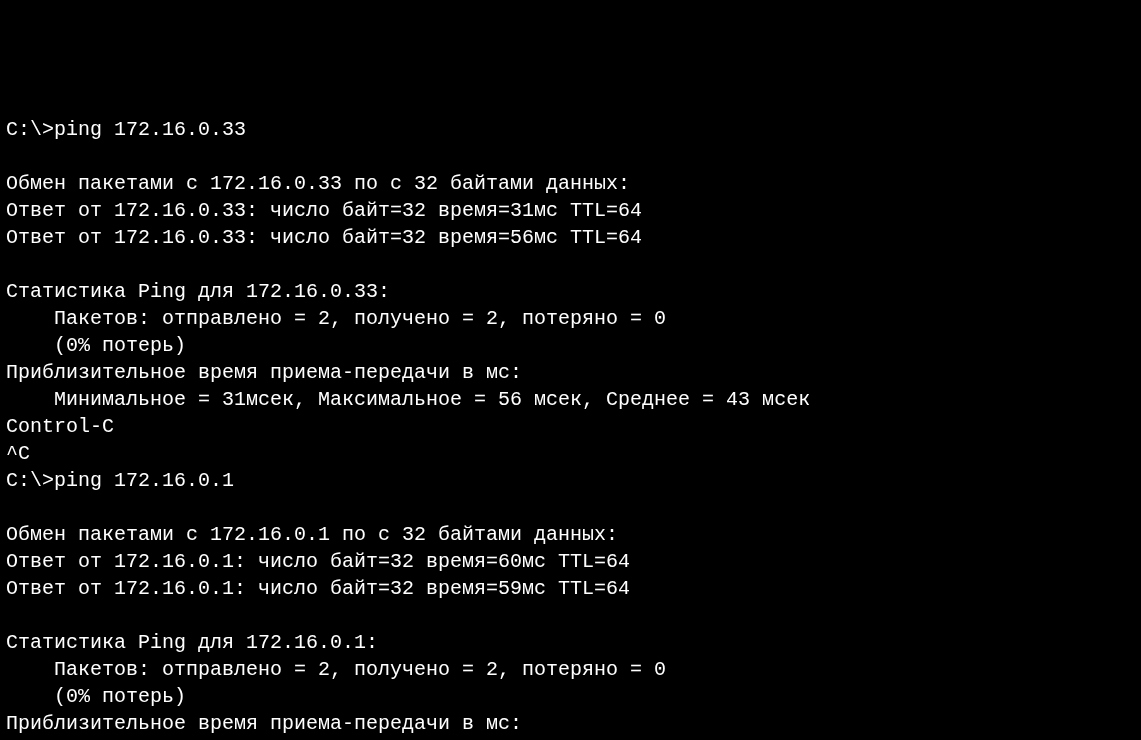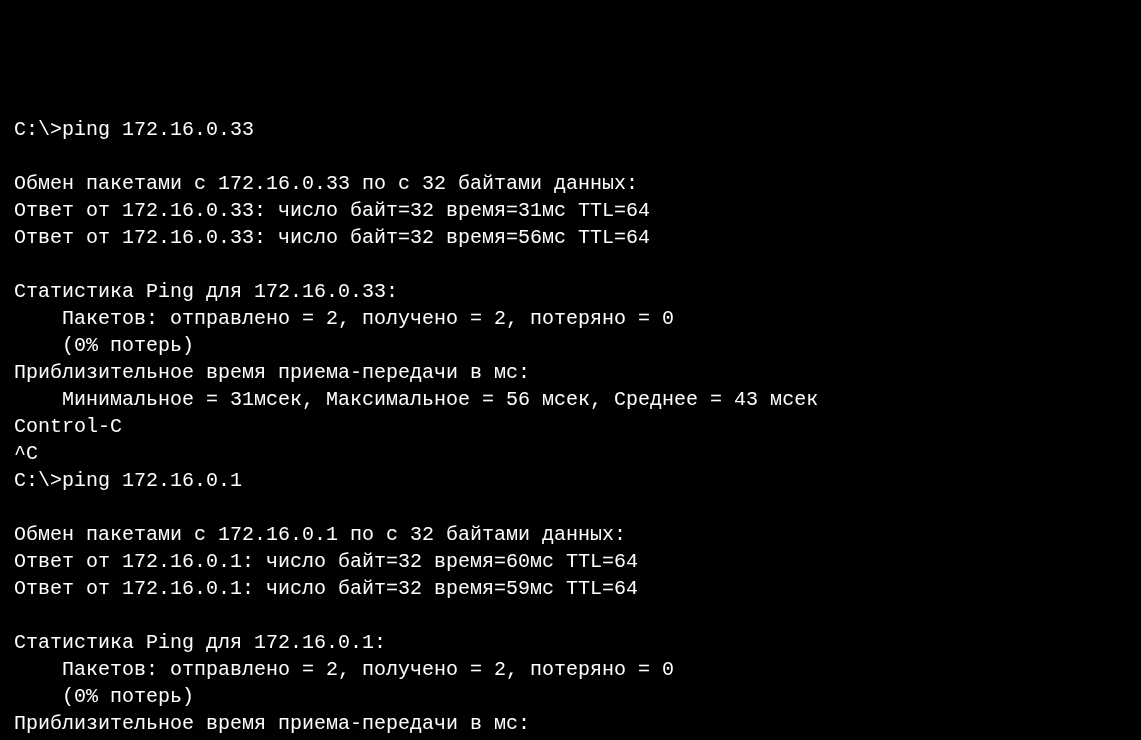--- a/index.html
+++ b/index.html
@@ -14,21 +14,20 @@
       font-size: 20px;
       line-height: 1.35;
       padding: 8px 6px;
       width: 1141px;
       height: 740px;
       overflow: hidden;
       white-space: pre;
     }
     .terminal-line {
       display: block;
-      margin-left: 8px;
     }
   </style>
 </head>
 <body>
 
 
 
 <div id="terminal-container"><span class="terminal-line">C:\&gt;ping 172.16.0.33</span><span class="terminal-line">&nbsp;</span><span class="terminal-line">Обмен пакетами с 172.16.0.33 по с 32 байтами данных:</span><span class="terminal-line">Ответ от 172.16.0.33: число байт=32 время=31мс TTL=64</span><span class="terminal-line">Ответ от 172.16.0.33: число байт=32 время=56мс TTL=64</span><span class="terminal-line">&nbsp;</span><span class="terminal-line">Статистика Ping для 172.16.0.33:</span><span class="terminal-line">    Пакетов: отправлено = 2, получено = 2, потеряно = 0</span><span class="terminal-line">    (0% потерь)</span><span class="terminal-line">Приблизительное время приема-передачи в мс:</span><span class="terminal-line">    Минимальное = 31мсек, Максимальное = 56 мсек, Среднее = 43 мсек</span><span class="terminal-line">Control-C</span><span class="terminal-line">^C</span><span class="terminal-line">C:\&gt;ping 172.16.0.1</span><span class="terminal-line">&nbsp;</span><span class="terminal-line">Обмен пакетами с 172.16.0.1 по с 32 байтами данных:</span><span class="terminal-line">Ответ от 172.16.0.1: число байт=32 время=60мс TTL=64</span><span class="terminal-line">Ответ от 172.16.0.1: число байт=32 время=59мс TTL=64</span><span class="terminal-line">&nbsp;</span><span class="terminal-line">Статистика Ping для 172.16.0.1:</span><span class="terminal-line">    Пакетов: отправлено = 2, получено = 2, потеряно = 0</span><span class="terminal-line">    (0% потерь)</span><span class="terminal-line">Приблизительное время приема-передачи в мс:</span><span class="terminal-line">    Минимальное = 59мсек, Максимальное = 60 мсек, Среднее = 59 мсек</span></div>
 
 

